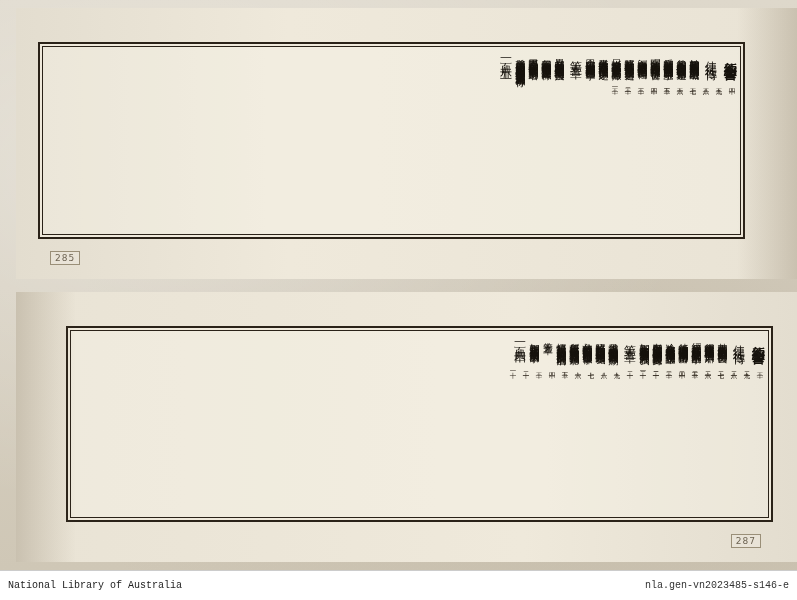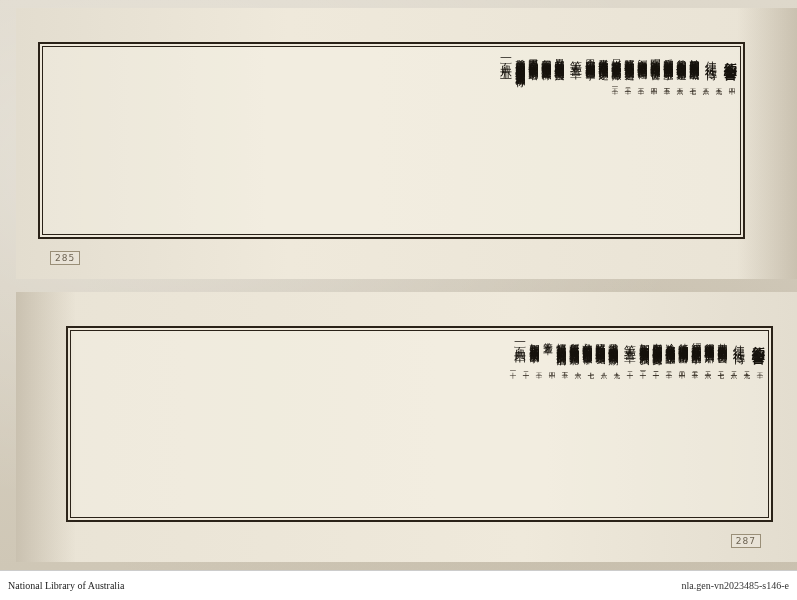--- a/index.html
+++ b/index.html
@@ -166,21 +166,21 @@
     left: 0; bottom: 0;
     width: 797px;
     height: 30px;
     background: #ffffff;
     border-top: 1px solid #cccccc;
     display: flex;
     align-items: center;
     justify-content: space-between;
     padding: 0 8px;
     box-sizing: border-box;
-    font-family: Liberation Serif, serif;
+    font-family: Liberation Mono, monospace;
     font-size: 10px;
     color: #222222;
   }
   #footer .right {
     color: #333333;
   }
 </style>
 </head>
 <body>
 

